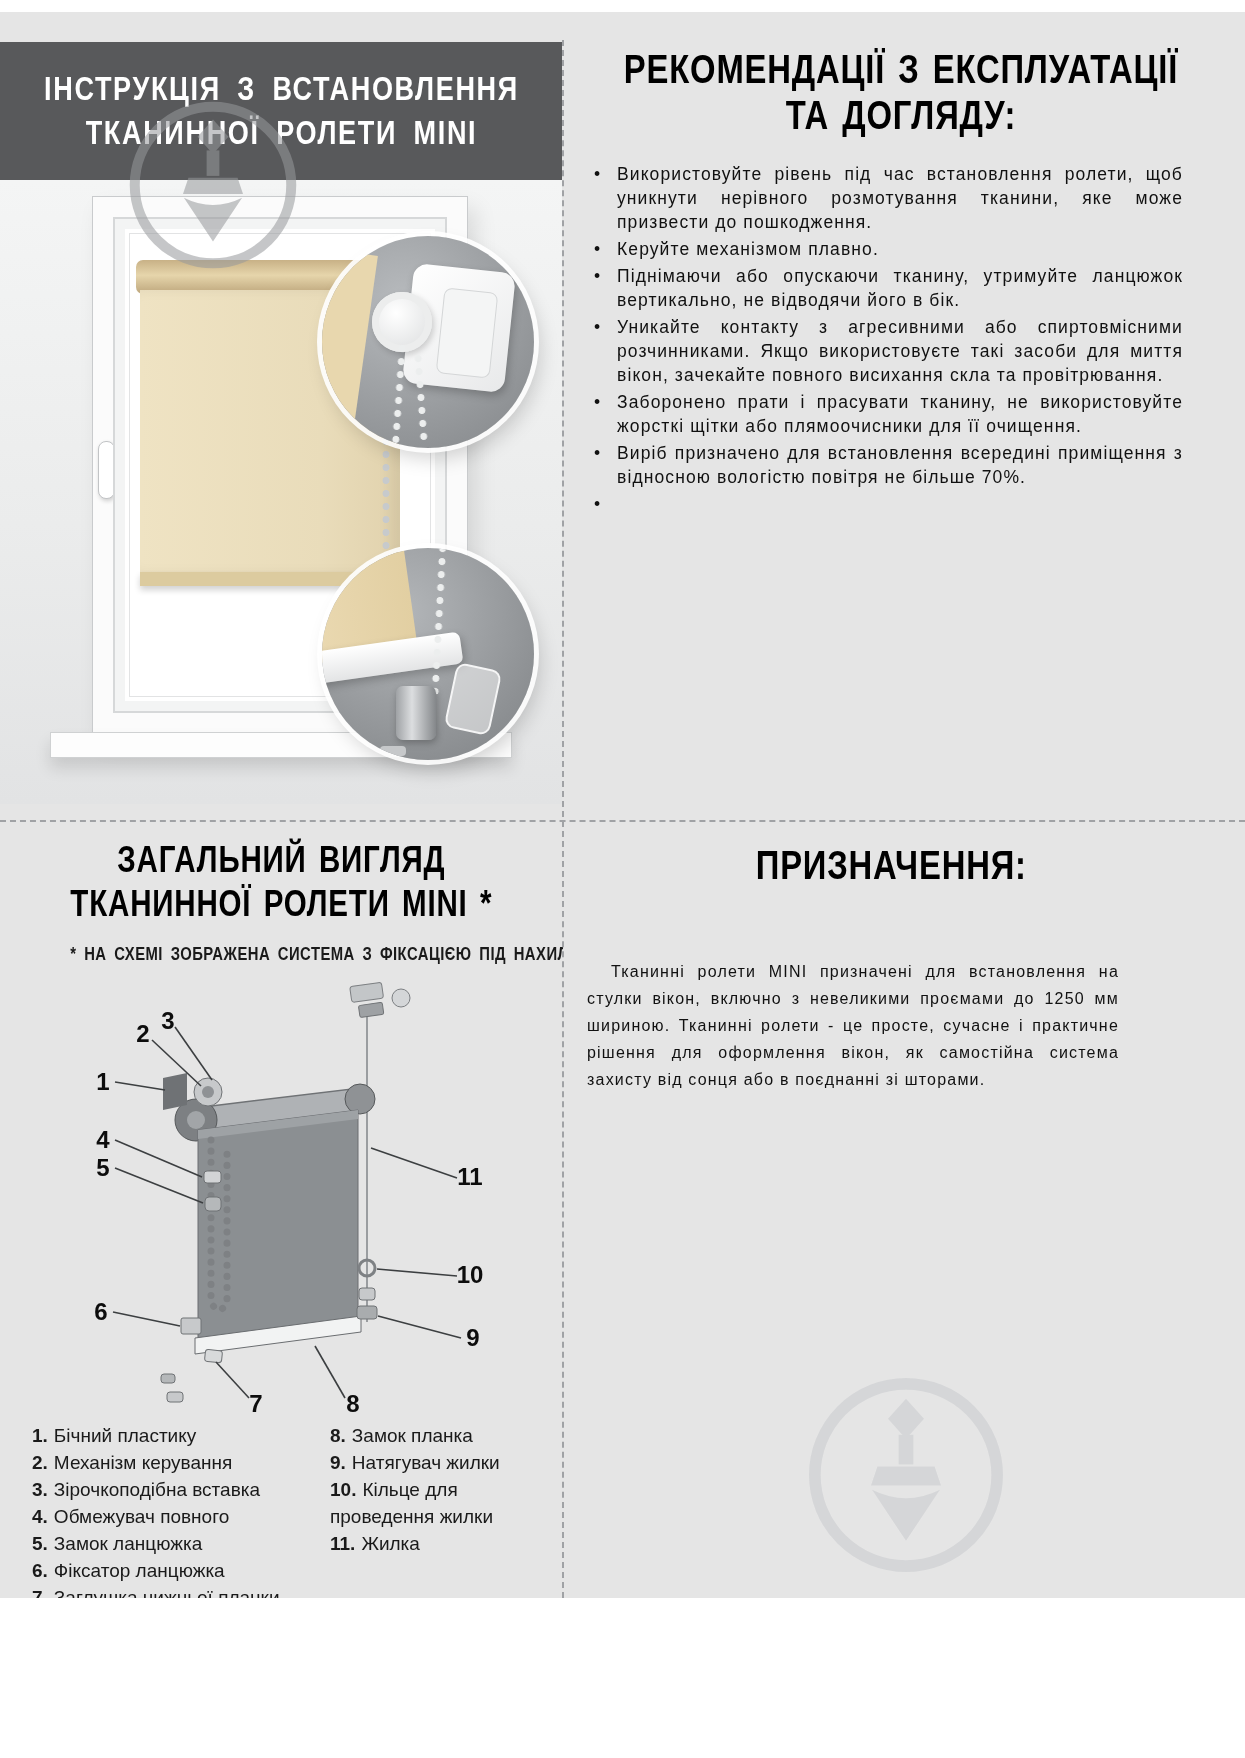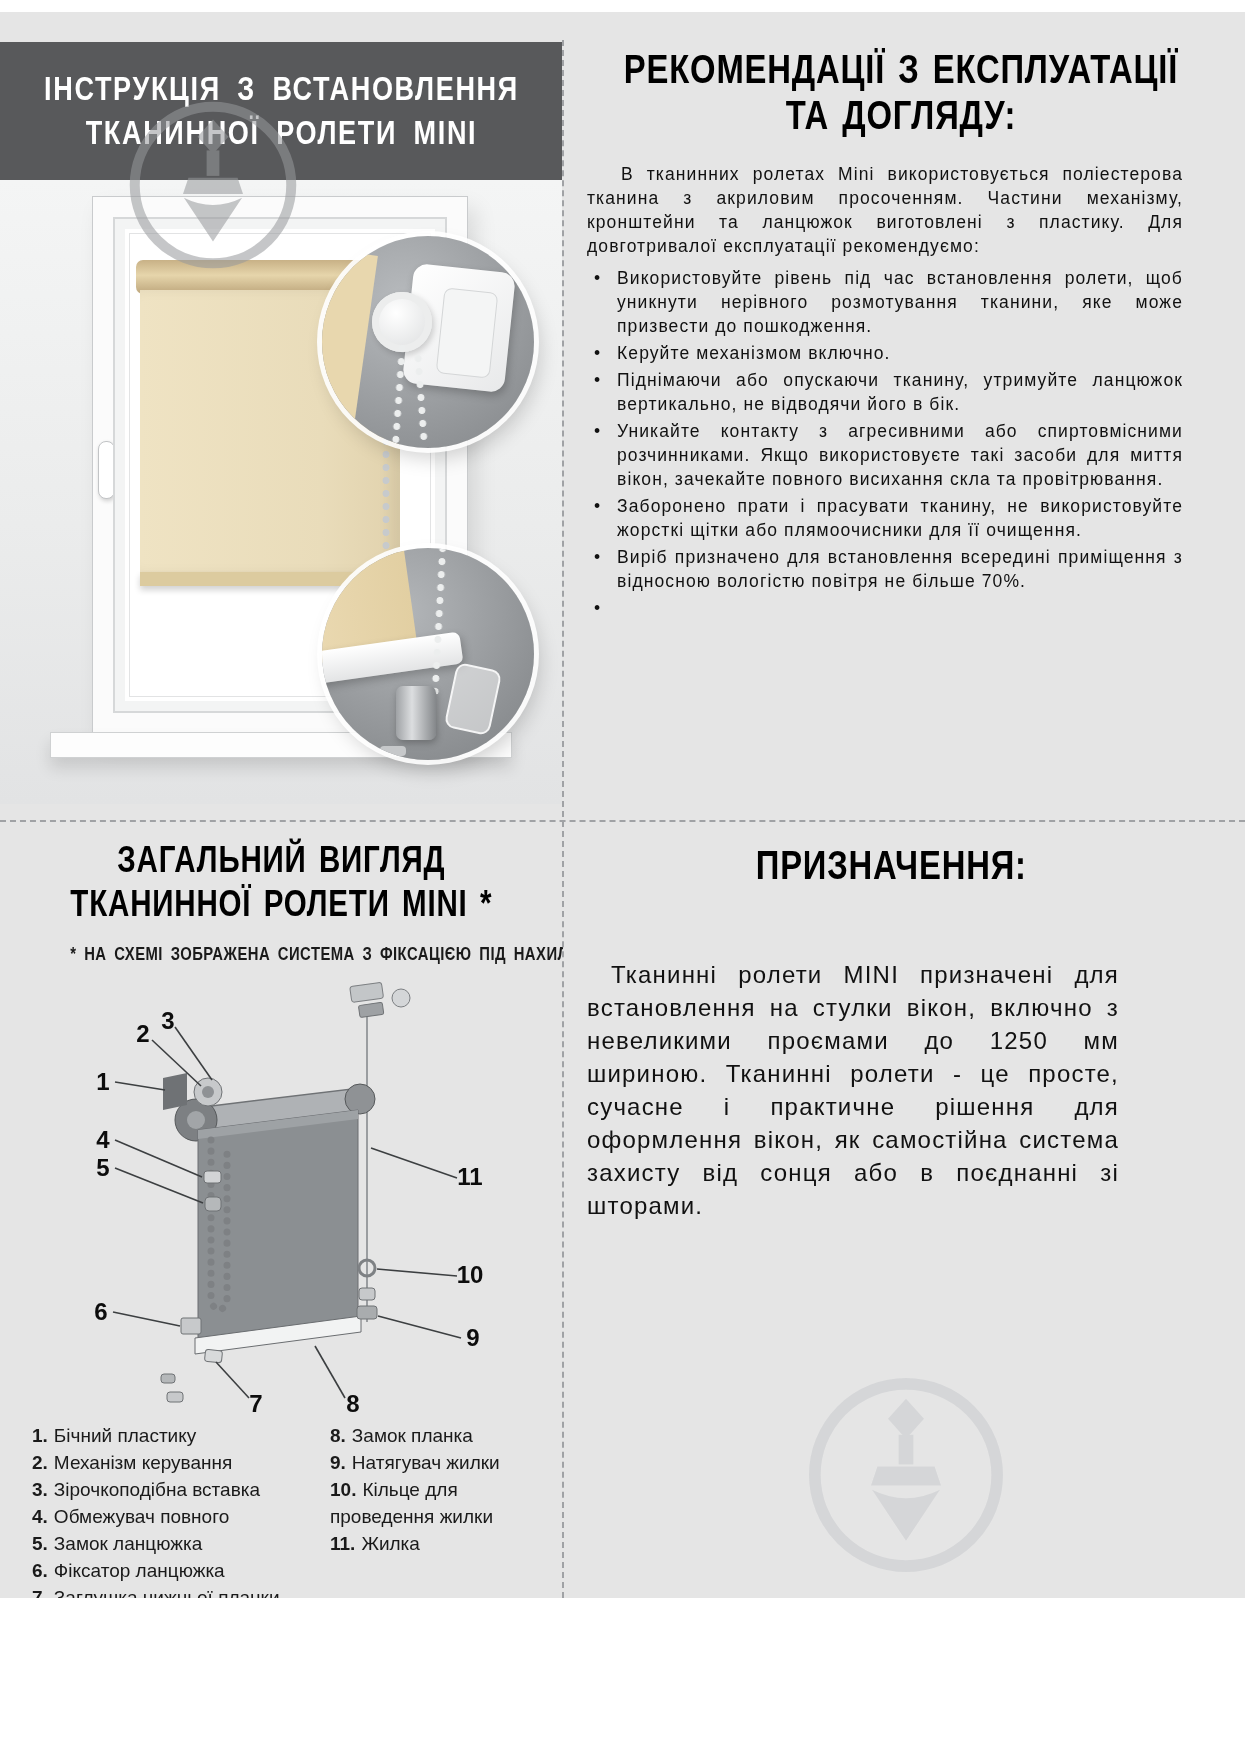--- a/index.html
+++ b/index.html
@@ -101,21 +101,21 @@
   .legend { position:absolute; left:32px; top:600px; width:520px; display:flex; }
   .lcol1 { width:298px; }
   .lcol2 { width:222px; }
   .lrow { font-size:19px; line-height:27px; color:#1a1a1a; }
   .lnum { font-weight:bold; margin-right:6px; }
 
   
   .br { padding:20px 126px 0 24px; }
   .br .title-wrap { width:656px; margin-left:-24px; margin-bottom:70px; }
   .br .squeeze { font-size:40px; line-height:46px; letter-spacing:1px; }
-  .purpose-body { font-size:24px; line-height:33px; letter-spacing:1.2px; text-align:justify; text-indent:24px; color:#111; }
+  .purpose-body { font-size:16px; line-height:27px; letter-spacing:1.2px; text-align:justify; text-indent:24px; color:#111; }
   .page-number { position:absolute; right:10px; bottom:8px; font-size:15px; color:#5d5f61; }
   .edge-mark { position:absolute; right:7px; bottom:36px; width:1px; height:28px; background:#a8aaac; }
 </style>
 </head>
 <body>
 
 <div class="page">
 
   <div class="v-divider"></div>
   <div class="h-divider"></div>
@@ -171,24 +171,23 @@
     </svg>
   </section>
 
   <section class="q tr">
     <div class="title-wrap">
       <h2 class="squeeze">
         <div>РЕКОМЕНДАЦІЇ З ЕКСПЛУАТАЦІЇ</div>
         <div>ТА ДОГЛЯДУ:</div>
       </h2>
     </div>
-    <p class="body-text intro">В тканинних ролетах Mini використовується поліестерова тканина з акриловим просоченням. Частини механізму, кронштейни та ланцюжок виготовлені з пластику. Для довготривалої експлуатації рекомендуємо:</p>
     <ul class="bullets body-text">
       <li><span class="marker">•</span><span>Використовуйте рівень під час встановлення ролети, щоб уникнути нерівного розмотування тканини, яке може призвести до пошкодження.</span></li>
-      <li><span class="marker">•</span><span>Керуйте механізмом включно.</span></li>
+      <li><span class="marker">•</span><span>Керуйте механізмом плавно.</span></li>
       <li><span class="marker">•</span><span>Піднімаючи або опускаючи тканину, утримуйте ланцюжок вертикально, не відводячи його в бік.</span></li>
       <li><span class="marker">•</span><span>Уникайте контакту з агресивними або спиртовмісними розчинниками. Якщо використовуєте такі засоби для миття вікон, зачекайте повного висихання скла та провітрювання.</span></li>
       <li><span class="marker">•</span><span>Заборонено прати і прасувати тканину, не використовуйте жорсткі щітки або плямоочисники для її очищення.</span></li>
       <li><span class="marker">•</span><span>Виріб призначено для встановлення всередині приміщення з відносною вологістю повітря не більше 70%.</span></li>
       <li><span class="marker">•</span></li>
     </ul>
   </section>
 
   <section class="q bl">
     <div class="title-wrap">

